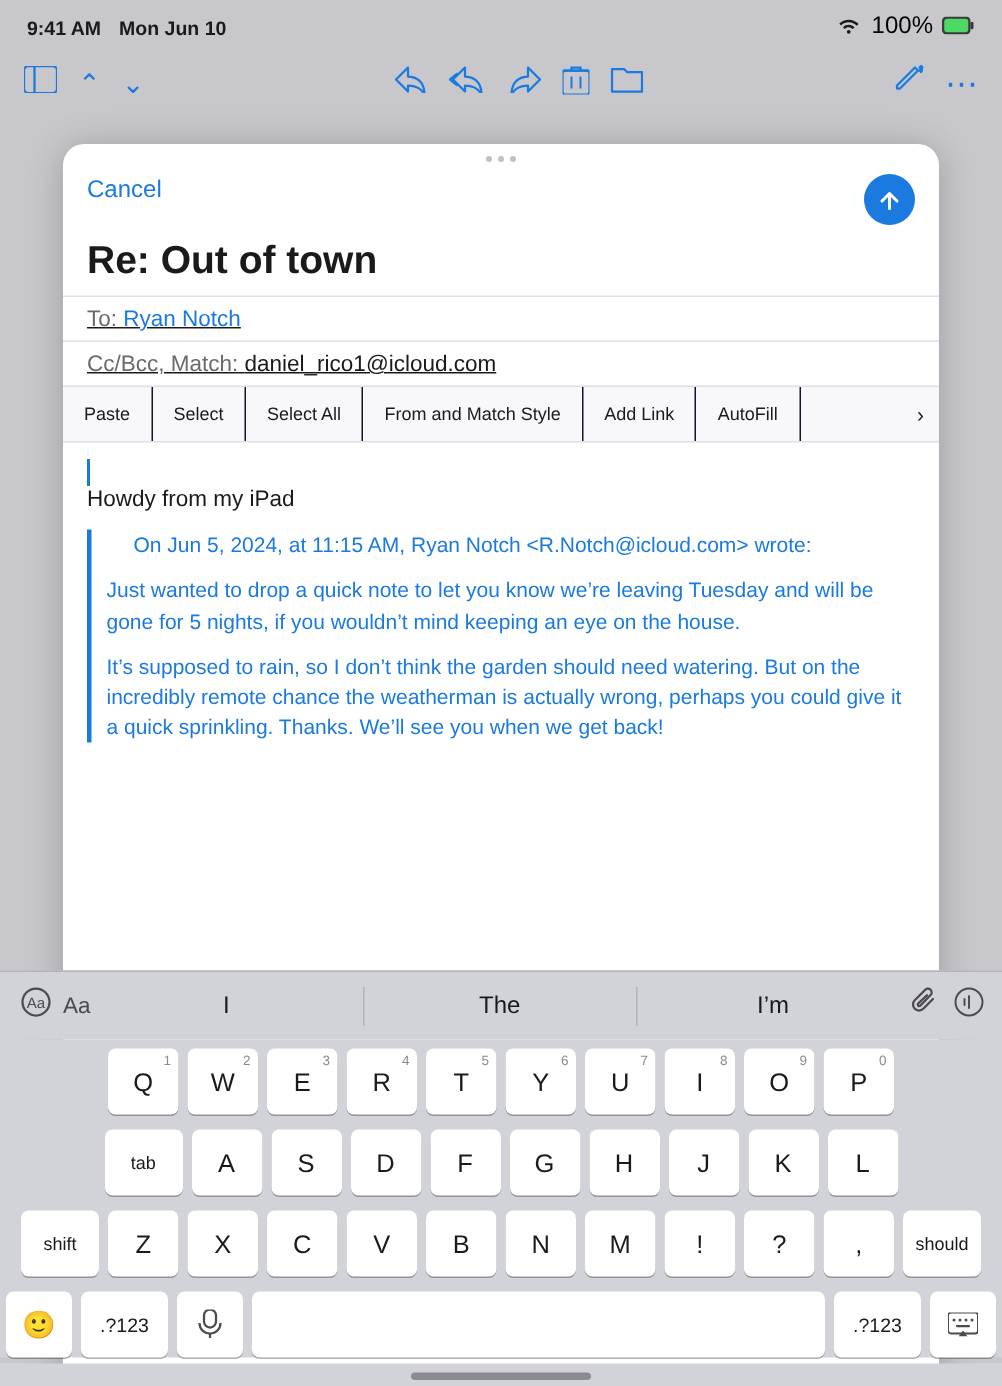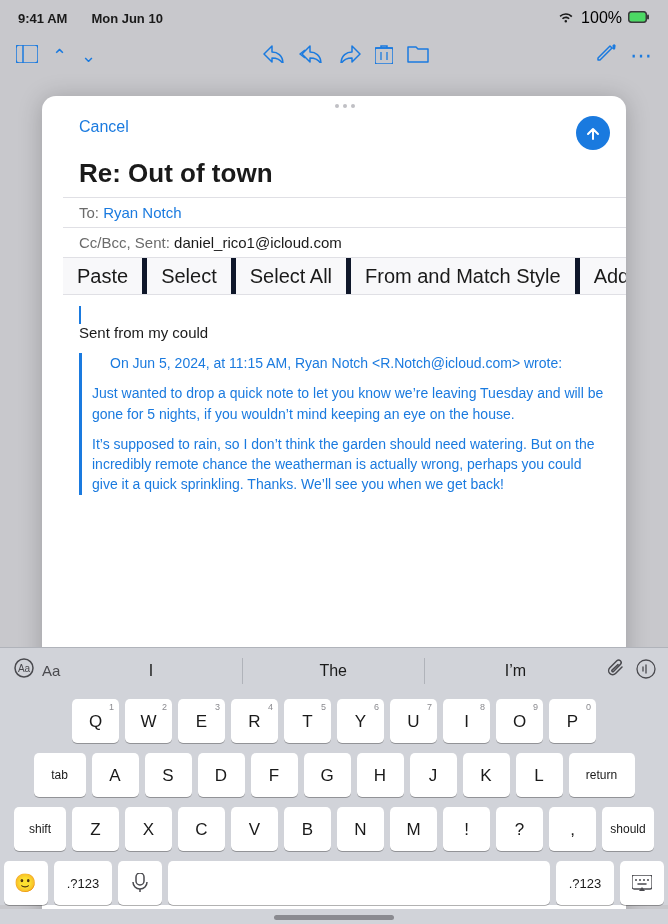--- a/index.html
+++ b/index.html
@@ -71,21 +71,20 @@
       top: 96px;
       left: 42px;
       right: 42px;
       bottom: 0;
       background: #fff;
       border-radius: 14px 14px 0 0;
       box-shadow: 0 2px 24px rgba(0,0,0,0.22);
       display: flex;
       flex-direction: column;
       overflow: hidden;
-      padding-left: 21px;
     }
 
     
     .modal-handle {
       display: flex;
       justify-content: center;
       padding: 8px 0 4px;
     }
     .handle-dots {
       display: flex;
@@ -129,43 +128,44 @@
       font-weight: 700;
       color: #1a1a1a;
       padding: 0 16px 8px 16px;
     }
 
     .email-field {
       padding: 6px 16px;
       border-top: 1px solid #e0e0e5;
       font-size: 15px;
       color: #1a1a1a;
+      text-decoration: underline;
     }
     .email-field .field-label {
       color: #6b6b6b;
     }
     .email-field .field-value-blue {
       color: #1a7adf;
     }
 
     
     .context-toolbar {
       display: flex;
       align-items: center;
       border-top: 1px solid #e0e0e5;
       border-bottom: 1px solid #e0e0e5;
       background: #f8f8fa;
       overflow: hidden;
       height: 38px;
     }
     .context-btn {
       padding: 8px 14px;
-      font-size: 20px;
-      color: #1a1a1a;
-      border-right: 5px solid #0f172a;
+      font-size: 12px;
+      color: #1a1a1a;
+      border-right: 1px solid #0f172a;
       cursor: pointer;
       white-space: nowrap;
       height: 100%;
       display: flex;
       align-items: center;
       text-align: center;
     }
     .context-btn:last-child {
       border-right: none;
     }
@@ -352,21 +352,21 @@
       z-index: 5;
     }
   </style>
 </head>
 <body>
 
 <div class="bg-content"></div>
 
 <div class="top-area">
   <div class="status-bar">
-    <div style="display:flex; align-items:center; gap:24px;">
+    <div style="display:flex; align-items:center; gap:12px;">
       <span class="status-time">9:41 AM</span>
       <span class="status-time">Mon Jun 10</span>
     </div>
     <div class="status-right">
       <span>
         <svg width="16" height="12" viewBox="0 0 16 12">
             <path d="M8 10.5a1.5 1.5 0 110 3 1.5 1.5 0 010-3zm0-4c1.8 0 3.4.73 4.57 1.91l-1.41 1.41A4.48 4.48 0 008 8.5c-1.24 0-2.36.5-3.17 1.32L3.43 8.41A6.47 6.47 0 018 6.5zm0-4C11.08 2.5 13.84 3.8 15.76 5.9L14.34 7.3A8.47 8.47 0 008 4.5c-2.34 0-4.46.95-6 2.48L.62 5.56A10.47 10.47 0 018 2.5z" fill="#1a1a1a" transform="scale(0.85)"></path>
           </svg>
       </span>
       <span style="font-size:16px;font-weight:500;color:#000000;">100%</span>
@@ -453,39 +453,39 @@
   </div>
 
   <div class="email-subject">Re: Out of town</div>
 
   <div class="email-field">
     <span class="field-label">To:</span>
     <span class="field-value-blue">Ryan Notch</span>
   </div>
 
   <div class="email-field">
-    <span class="field-label">Cc/Bcc, Sent:</span>
+    <span class="field-label">Cc/Bcc, Match:</span>
     <span>daniel_rico1@icloud.com</span>
   </div>
 
   <div class="context-toolbar">
     <div class="context-btn">Paste</div>
     <div class="context-btn">Select</div>
     <div class="context-btn">Select All</div>
     <div class="context-btn">From and Match Style</div>
     <div class="context-btn">Add Link</div>
     <div class="context-btn">AutoFill</div>
     <div class="context-arrow">›</div>
   </div>
 
   <div class="email-body">
     <div class="cursor-line">
       <span class="text-cursor"></span>
     </div>
-    <div class="sent-from">Sent from my could</div>
+    <div class="sent-from">Howdy from my iPad</div>
 
     <div class="quoted-block">
       <p class="quoted-header">On Jun 5, 2024, at 11:15 AM, Ryan Notch &lt;R.Notch@icloud.com&gt; wrote:</p>
       <p>Just wanted to drop a quick note to let you know we’re leaving Tuesday and will be gone for 5 nights, if you wouldn’t mind keeping an eye on the house.</p>
       <p>It’s supposed to rain, so I don’t think the garden should need watering. But on the incredibly remote chance the weatherman is actually wrong, perhaps you could give it a quick sprinkling. Thanks. We’ll see you when we get back!</p>
     </div>
   </div>
 </div>
 
 <div style="position:absolute; bottom:0; left:0; right:0; z-index:20;">
@@ -587,21 +587,20 @@
         </div>
       <div class="key key-normal">
           <span class="key-letter">J</span>
         </div>
       <div class="key key-normal">
           <span class="key-letter">K</span>
         </div>
       <div class="key key-normal">
           <span class="key-letter">L</span>
         </div>
-      <div class="key key-wide-return key-special" style="font-size:12px;">return</div>
     </div>
 
     <div class="key-row">
       <div class="key key-wide-shift key-special" style="font-size:12px;">shift</div>
       <div class="key key-normal">
           <span class="key-letter">Z</span>
         </div>
       <div class="key key-normal">
           <span class="key-letter">X</span>
         </div>

